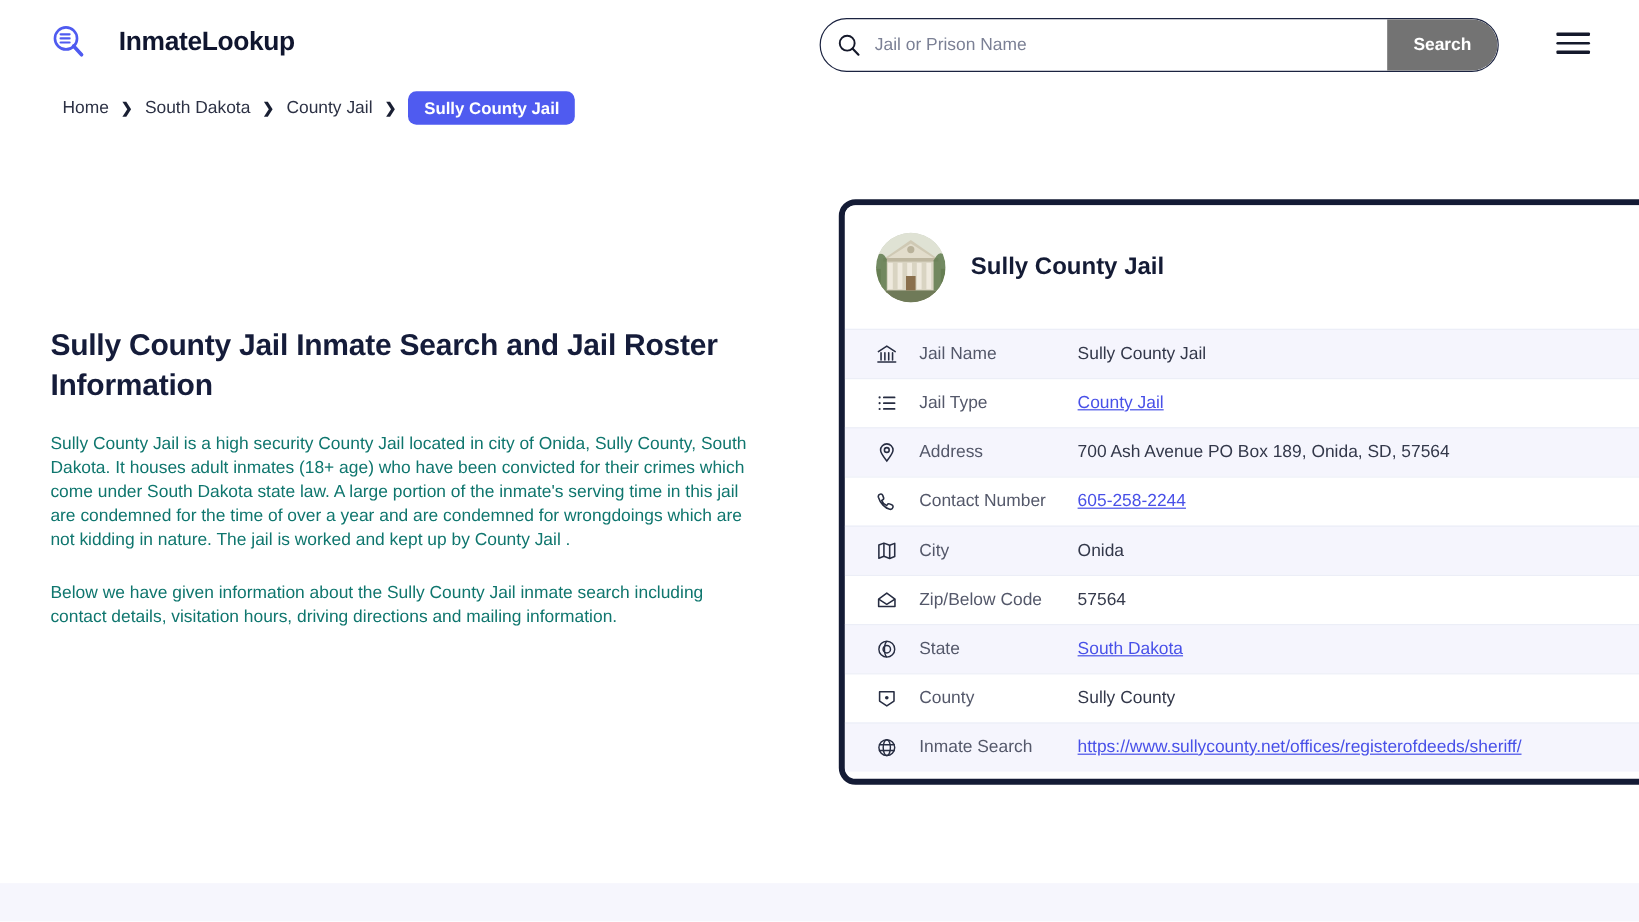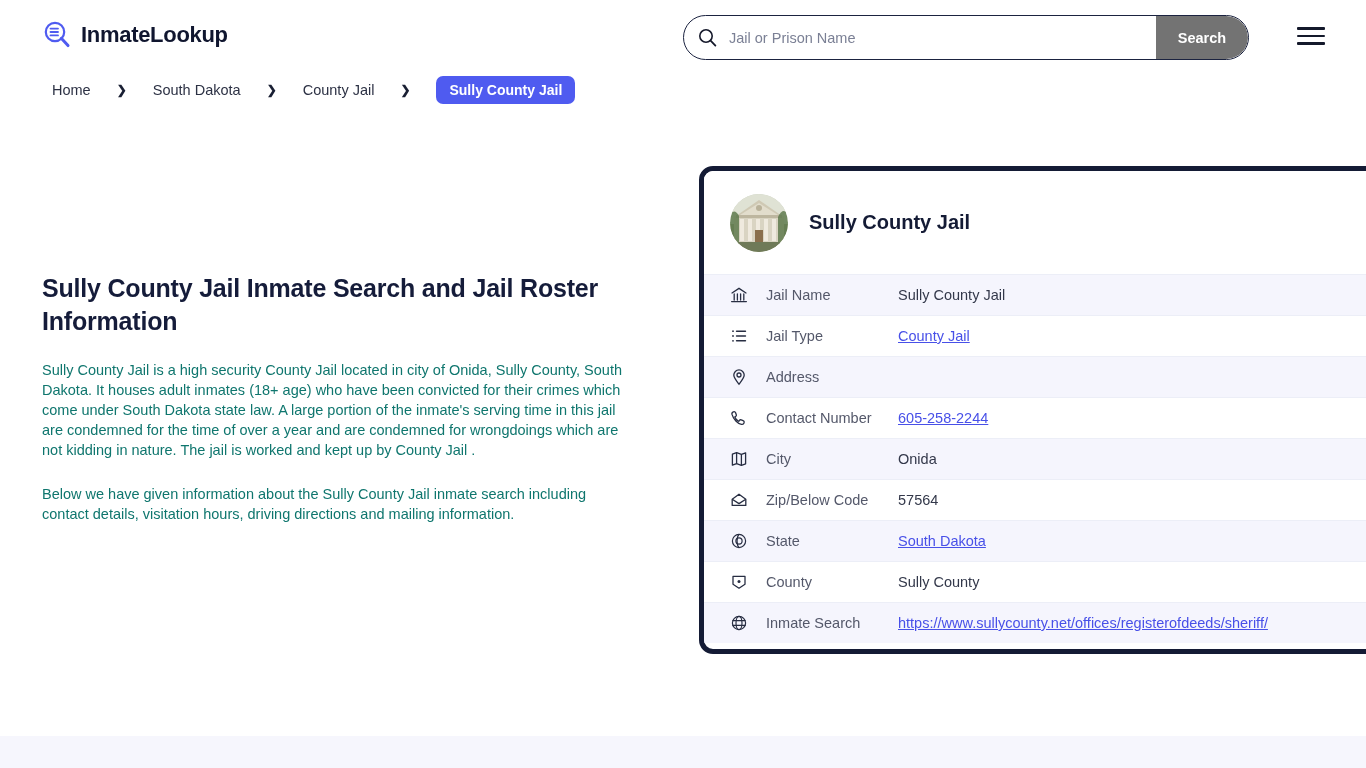--- a/index.html
+++ b/index.html
@@ -11,21 +11,21 @@
   }
   body { position: relative; }
 
   
   .header {
     position: absolute; top: 0; left: 0; width: 1366px; height: 74px;
     background: #ffffff;
   }
   .logo {
     position: absolute; left: 42px; top: 20px;
-    display: flex; align-items: center; gap: 9px;
+    display: flex; align-items: center; gap: 27px;
     cursor: pointer;
   }
   .logo-mark { width: 30px; height: 30px; position: relative; }
   .logo-text {
     font-size: 22px; font-weight: 700; color: #10162f;
     letter-spacing: -0.3px;
   }
 
   .searchwrap {
     position: absolute; left: 683px; top: 15px;
@@ -59,21 +59,21 @@
     position: absolute; left: 1297px; top: 25px;
     width: 28px; height: 22px; cursor: pointer;
     display: flex; flex-direction: column; justify-content: space-between;
     padding: 2px 0;
   }
   .burger span { display: block; height: 2.6px; background: #14192b; border-radius: 1px; }
 
   
   .crumbs {
     position: absolute; left: 50px; top: 76px;
-    display: flex; align-items: center; gap: 16px;
+    display: flex; align-items: center; gap: 0;
     font-size: 14.5px;
   }
   .crumb {
     color: #2c3144; text-decoration: none; cursor: pointer;
     padding: 0 2px;
   }
   .crumb-sep {
     display: inline-block; margin: 0 8px;
     font-size: 12px; color: #191f33; font-weight: 700;
   }
@@ -265,20 +265,21 @@
   </div>
 
   <div class="row alt">
     <span class="ico">
       <svg width="18" height="18" viewBox="0 0 18 18" fill="none" stroke="#272d42" stroke-width="1.3">
         <path d="M9 16.2c3.2-4 5.2-6.4 5.2-9.1A5.2 5.2 0 0 0 3.8 7.1c0 2.7 2 5.1 5.2 9.1z"></path>
         <circle cx="9" cy="7" r="2"></circle>
       </svg>
     </span>
     <span class="label">Address</span>
+    <span class="value">700 Ash Avenue PO Box 189, Onida, SD, 57564</span>
   </div>
 
   <div class="row">
     <span class="ico">
       <svg width="18" height="18" viewBox="0 0 18 18" fill="none" stroke="#272d42" stroke-width="1.3" stroke-linecap="round">
         <path d="M3.4 2.8c1.1-.3 1.9.2 2.2 1l.7 1.9c.3.8 0 1.4-.7 1.8l-.8.5c.7 1.9 2.2 3.5 4.1 4.3l.5-.8c.4-.7 1-.9 1.8-.6l1.9.7c.8.3 1.3 1.1 1 2.2-.3 1.1-1.4 1.8-2.6 1.6C7.7 14.6 3.4 10.3 2 5.4c-.3-1.2.3-2.3 1.4-2.6z"></path>
       </svg>
     </span>
     <span class="label">Contact Number</span>
     <span class="value"><a href="#">605-258-2244</a></span>

